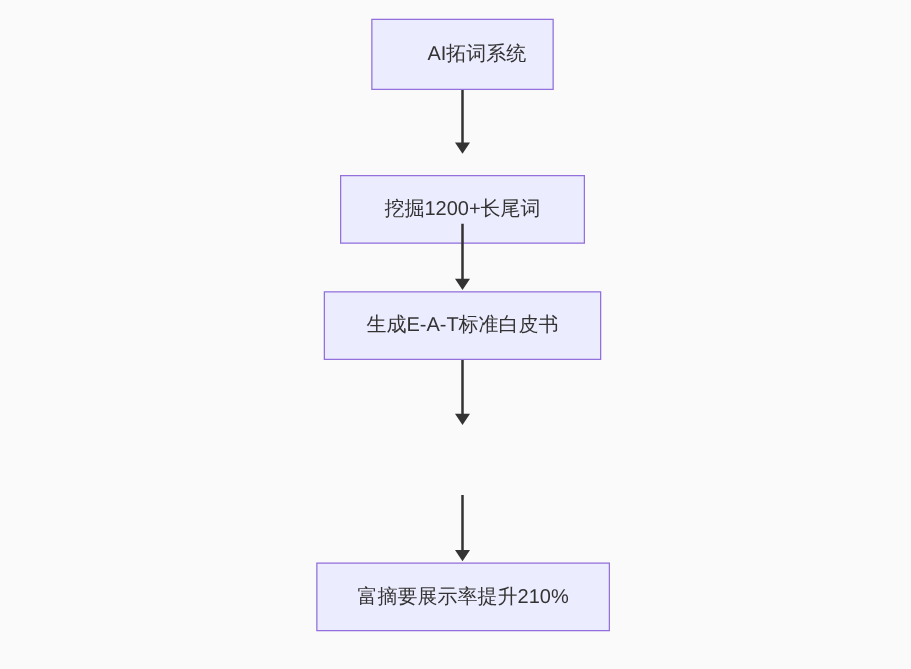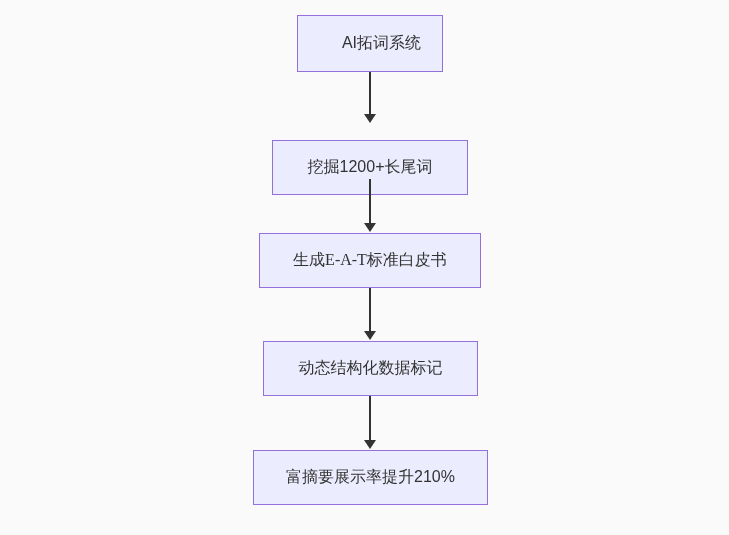--- a/index.html
+++ b/index.html
@@ -36,21 +36,21 @@
     position: absolute;
     width: 0;
     height: 0;
     border-left: 6px solid transparent;
     border-right: 6px solid transparent;
     border-top: 9px solid #333333;
   }
   
   .n0 { left: 297px; top: 15px;  width: 146px; height: 57px; padding-left: 23px; }
   .n1 { left: 272px; top: 124px; width: 196px; height: 55px; margin-top: 16px; }
-  .n2 { left: 259px; top: 233px; width: 222px; height: 55px; font-family: Liberation Serif, serif; }
+  .n2 { left: 259px; top: 233px; width: 222px; height: 55px; }
   .n3 { left: 263px; top: 341px; width: 215px; height: 55px; }
   .n4 { left: 253px; top: 450px; width: 235px; height: 55px; }
   
   .l0 { left: 369px; top: 72px;  height: 43px; }
   .l1 { left: 369px; top: 179px; height: 45px; }
   .l2 { left: 369px; top: 288px; height: 44px; }
   .l3 { left: 369px; top: 396px; height: 45px; }
   .h0 { left: 364px; top: 114px; }
   .h1 { left: 364px; top: 223px; }
   .h2 { left: 364px; top: 331px; }
@@ -75,23 +75,20 @@
   <div class="edge-line l1"></div>
   <div class="edge-head h1"></div>
 
   <div class="node n2">
     <span>生成E-A-T标准白皮书</span>
   </div>
 
   <div class="edge-line l2"></div>
   <div class="edge-head h2"></div>
 
-  <div class="node n3">
-    <span>动态结构化数据标记</span>
-  </div>
 
   <div class="edge-line l3"></div>
   <div class="edge-head h3"></div>
 
   <div class="node n4">
     <span>富摘要展示率提升210%</span>
   </div>
 
 </div>
 

